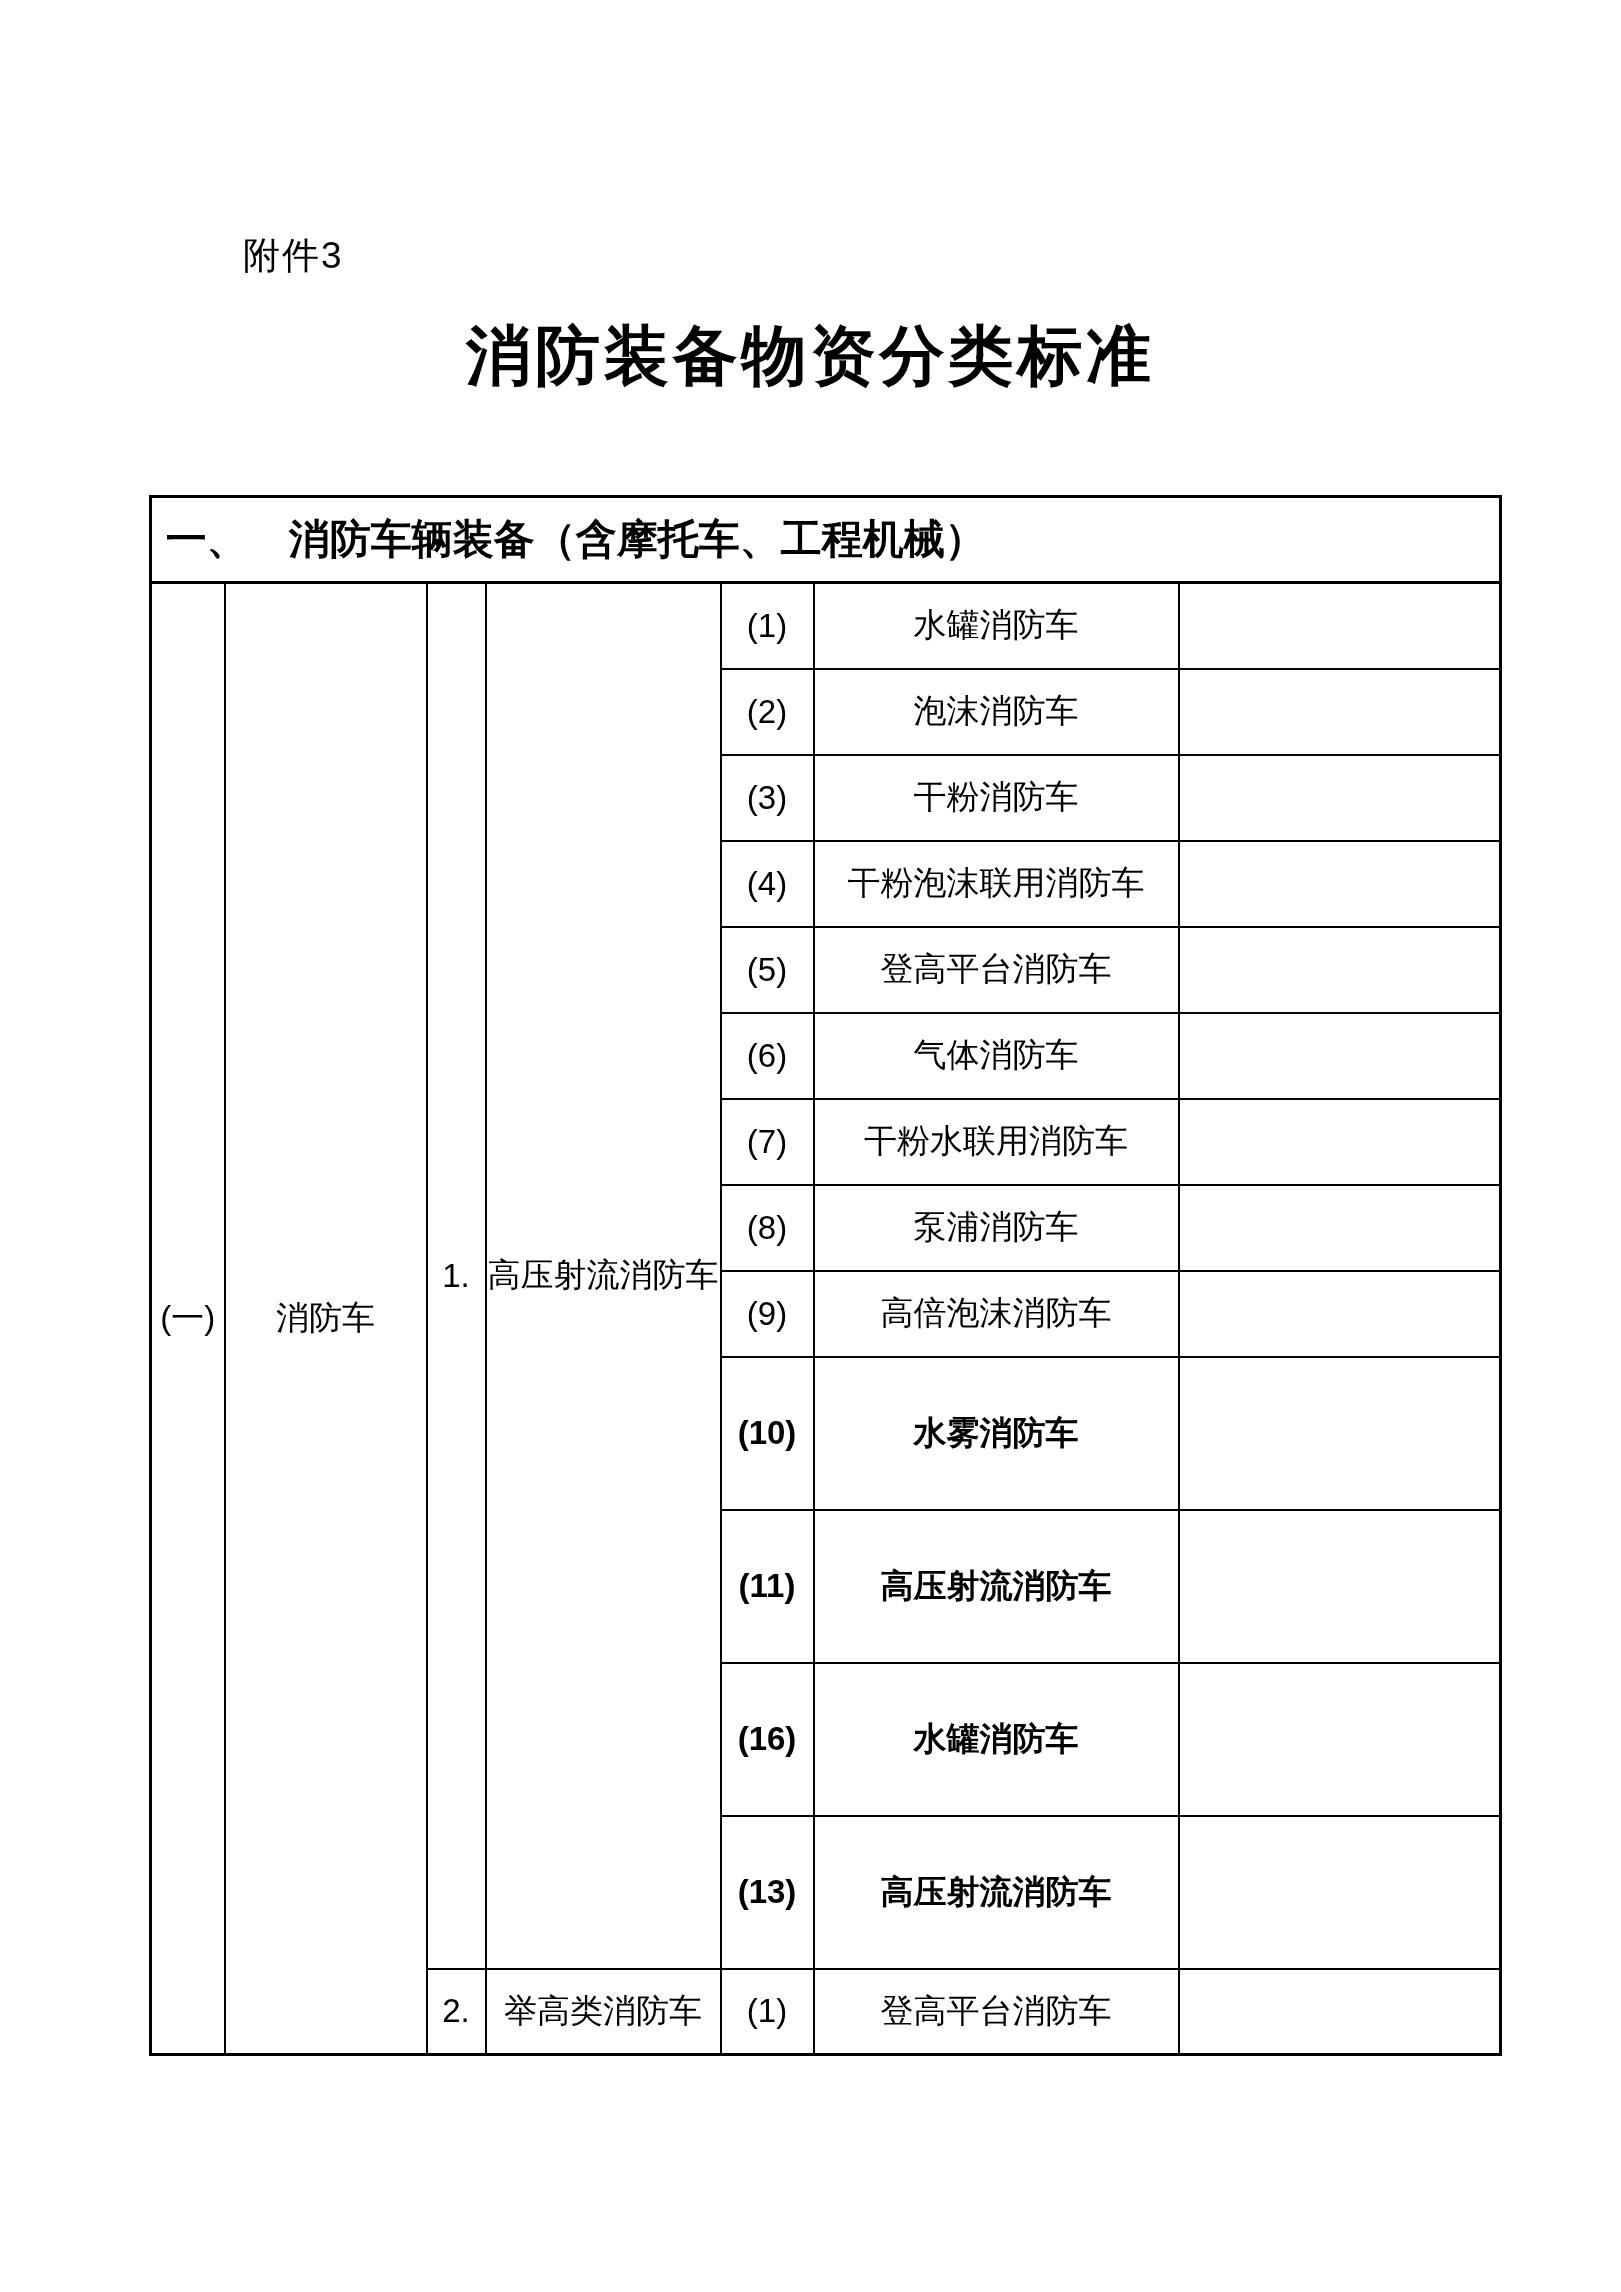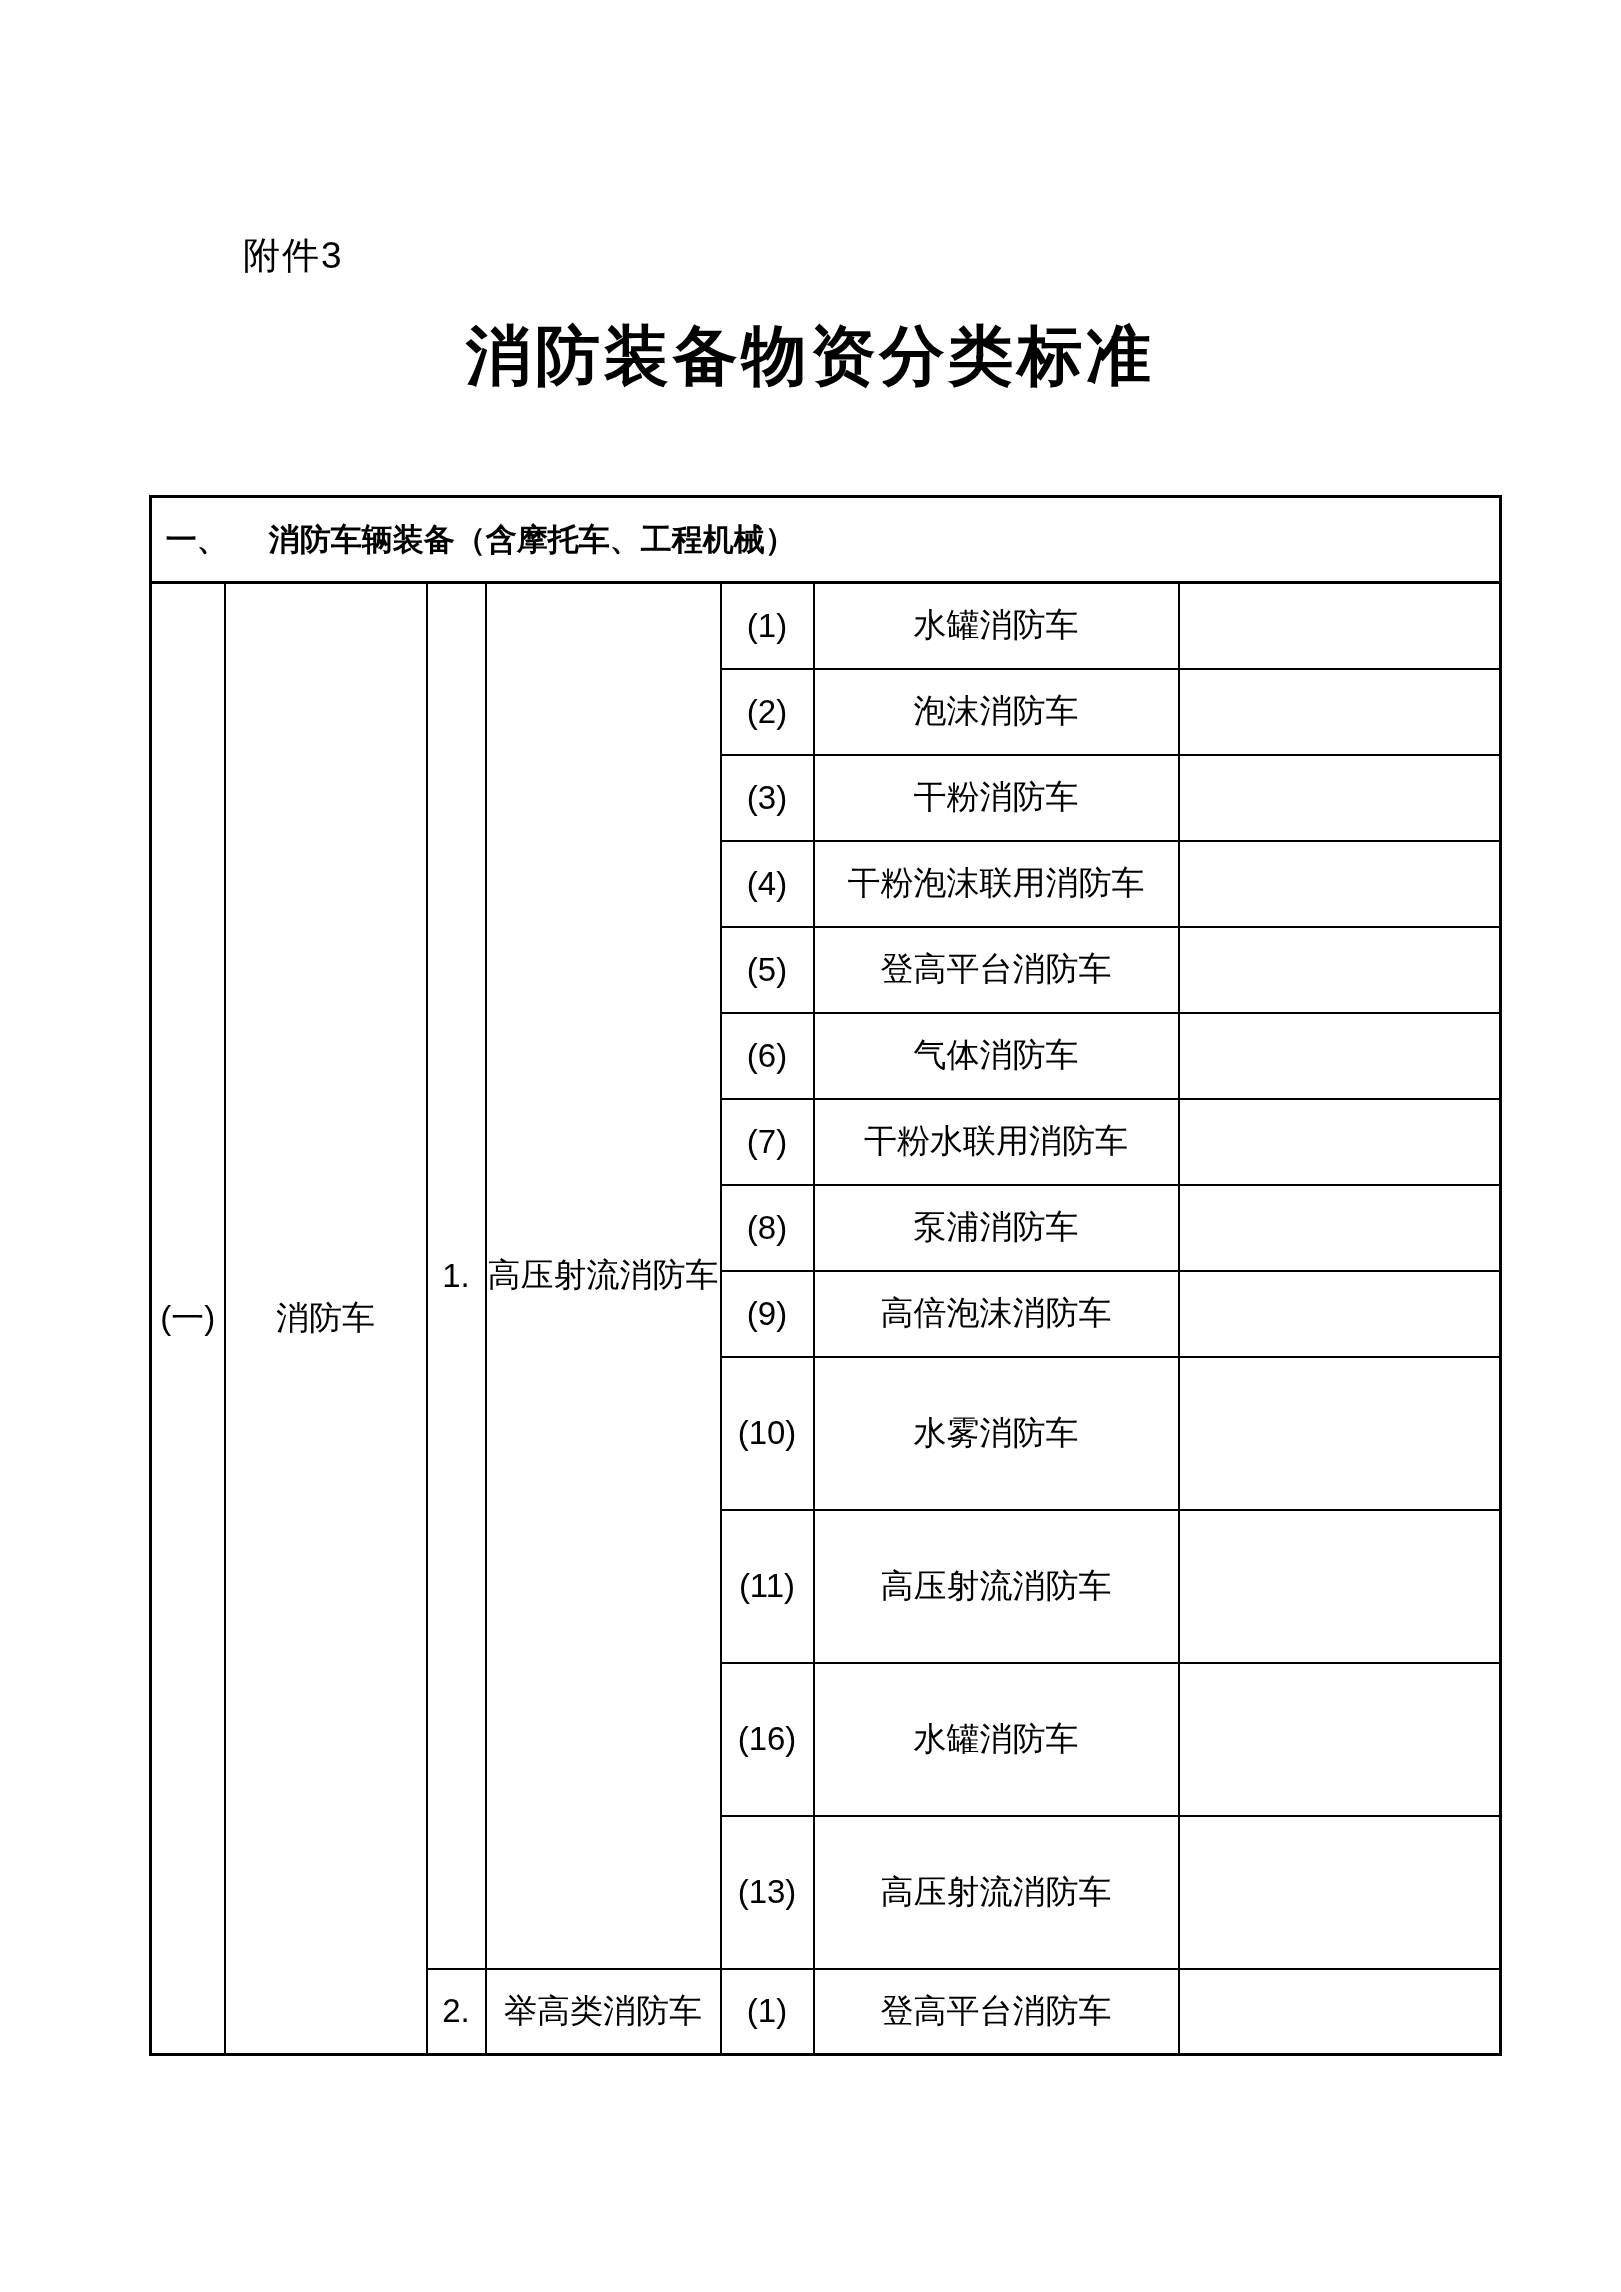--- a/index.html
+++ b/index.html
@@ -42,26 +42,26 @@
   }
   table.doc-table td {
     border: 2px solid #000;
     padding: 0;
     text-align: center;
     vertical-align: middle;
     font-size: 33px;
     overflow: hidden;
   }
   tr.row { height: 86px; }
-  tr.row-tall { height: 153px; }
+  tr.row-tall { height: 153px; font-weight: bold; }
   tr.header-row { height: 86px; }
   tr.header-row td {
     border-bottom: 3.9px solid #000;
     text-align: left;
-    font-size: 31px;
+    font-size: 41px;
     font-weight: 600;
     padding-left: 13.7px;
     white-space: nowrap;
     margin-left: 39px;
   }
   .hdr-numeral { margin-right: 41px; }
   
   td.v-top { vertical-align: top; }
   .first-band {
     height: 86px;

